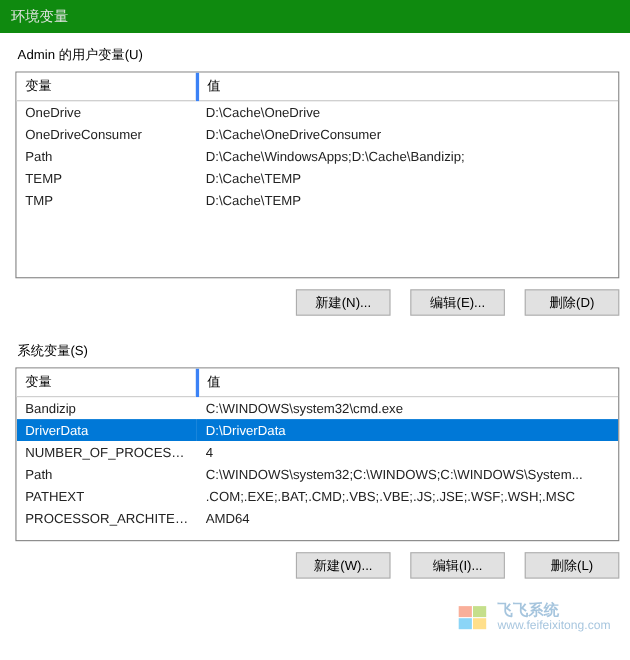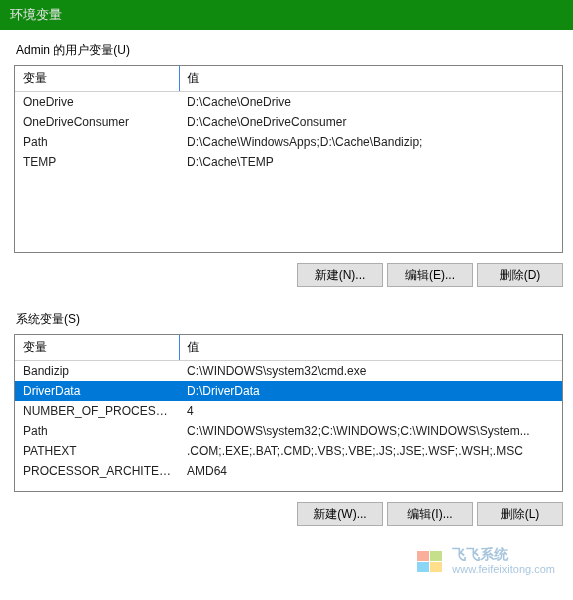--- a/index.html
+++ b/index.html
@@ -42,21 +42,21 @@
 table {
   width: 100%;
   border-collapse: collapse;
   table-layout: fixed;
 }
 th {
   text-align: left;
   font-weight: normal;
   padding: 4px 6px 4px 8px;
   border-bottom: 1px solid #d0d0d0;
-  border-right: 1px solid #3b82f6;
+  border-right: 3px solid #3b82f6;
   background: #fff;
   color: #000;
   height: 24px;
 }
 th:last-child { border-right: none; }
 td {
   padding: 3px 6px 3px 8px;
   color: #222;
   height: 20px;
   white-space: nowrap;
@@ -65,21 +65,21 @@
 }
 tr.selected td {
   background: #0078d7;
   color: #fff;
 }
 .col-var { width: 164px; }
 .col-val { width: auto; }
 .button-row {
   display: flex;
   justify-content: flex-end;
-  gap: 4px;
+  gap: 18px;
   margin-top: 10px;
 }
 button.win-btn {
   min-width: 86px;
   height: 24px;
   background: #e1e1e1;
   border: 1px solid #adadad;
   color: #000;
   font-family: inherit;
   font-size: 12px;
@@ -142,20 +142,24 @@
               <td>D:\Cache\OneDriveConsumer</td>
             </tr>
             <tr>
               <td>Path</td>
               <td>D:\Cache\WindowsApps;D:\Cache\Bandizip;</td>
             </tr>
             <tr>
               <td>TEMP</td>
               <td>D:\Cache\TEMP</td>
             </tr>
+            <tr>
+              <td>TMP</td>
+              <td>D:\Cache\TEMP</td>
+            </tr>
           </tbody>
       </table>
     </div>
     <div class="button-row">
       <button class="win-btn">新建(N)...</button>
       <button class="win-btn">编辑(E)...</button>
       <button class="win-btn">删除(D)</button>
     </div>
   </div>
 

